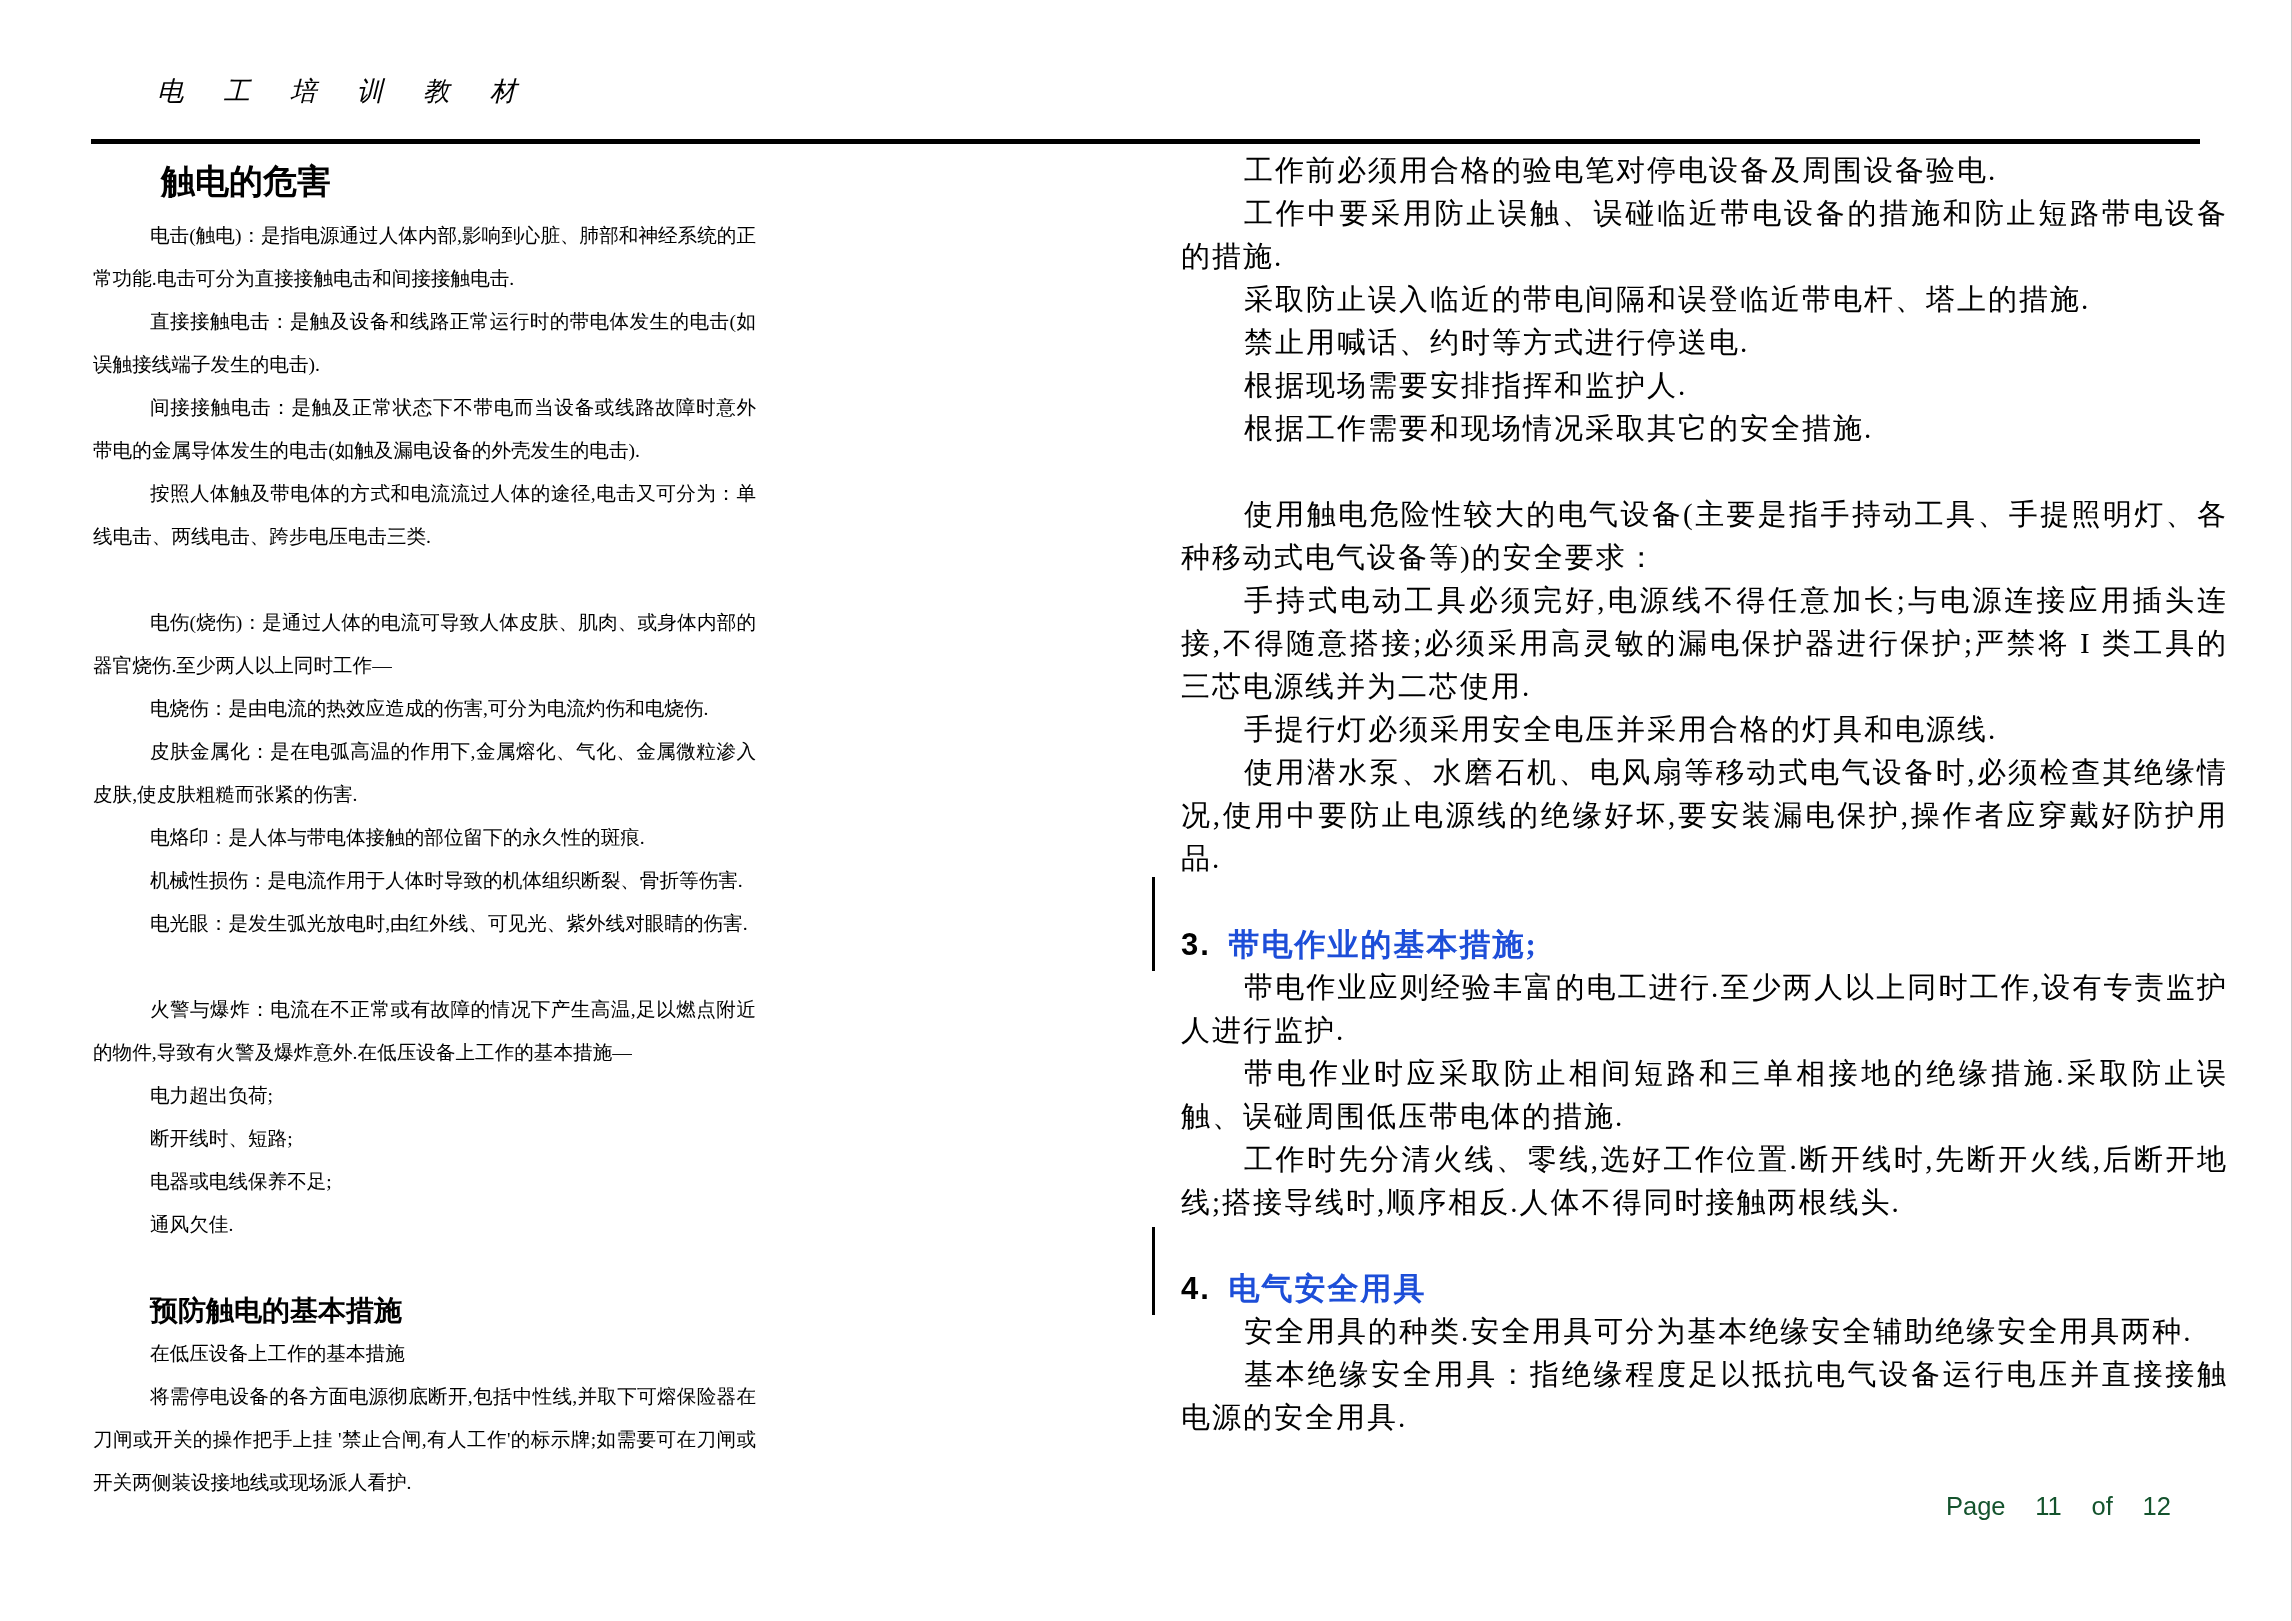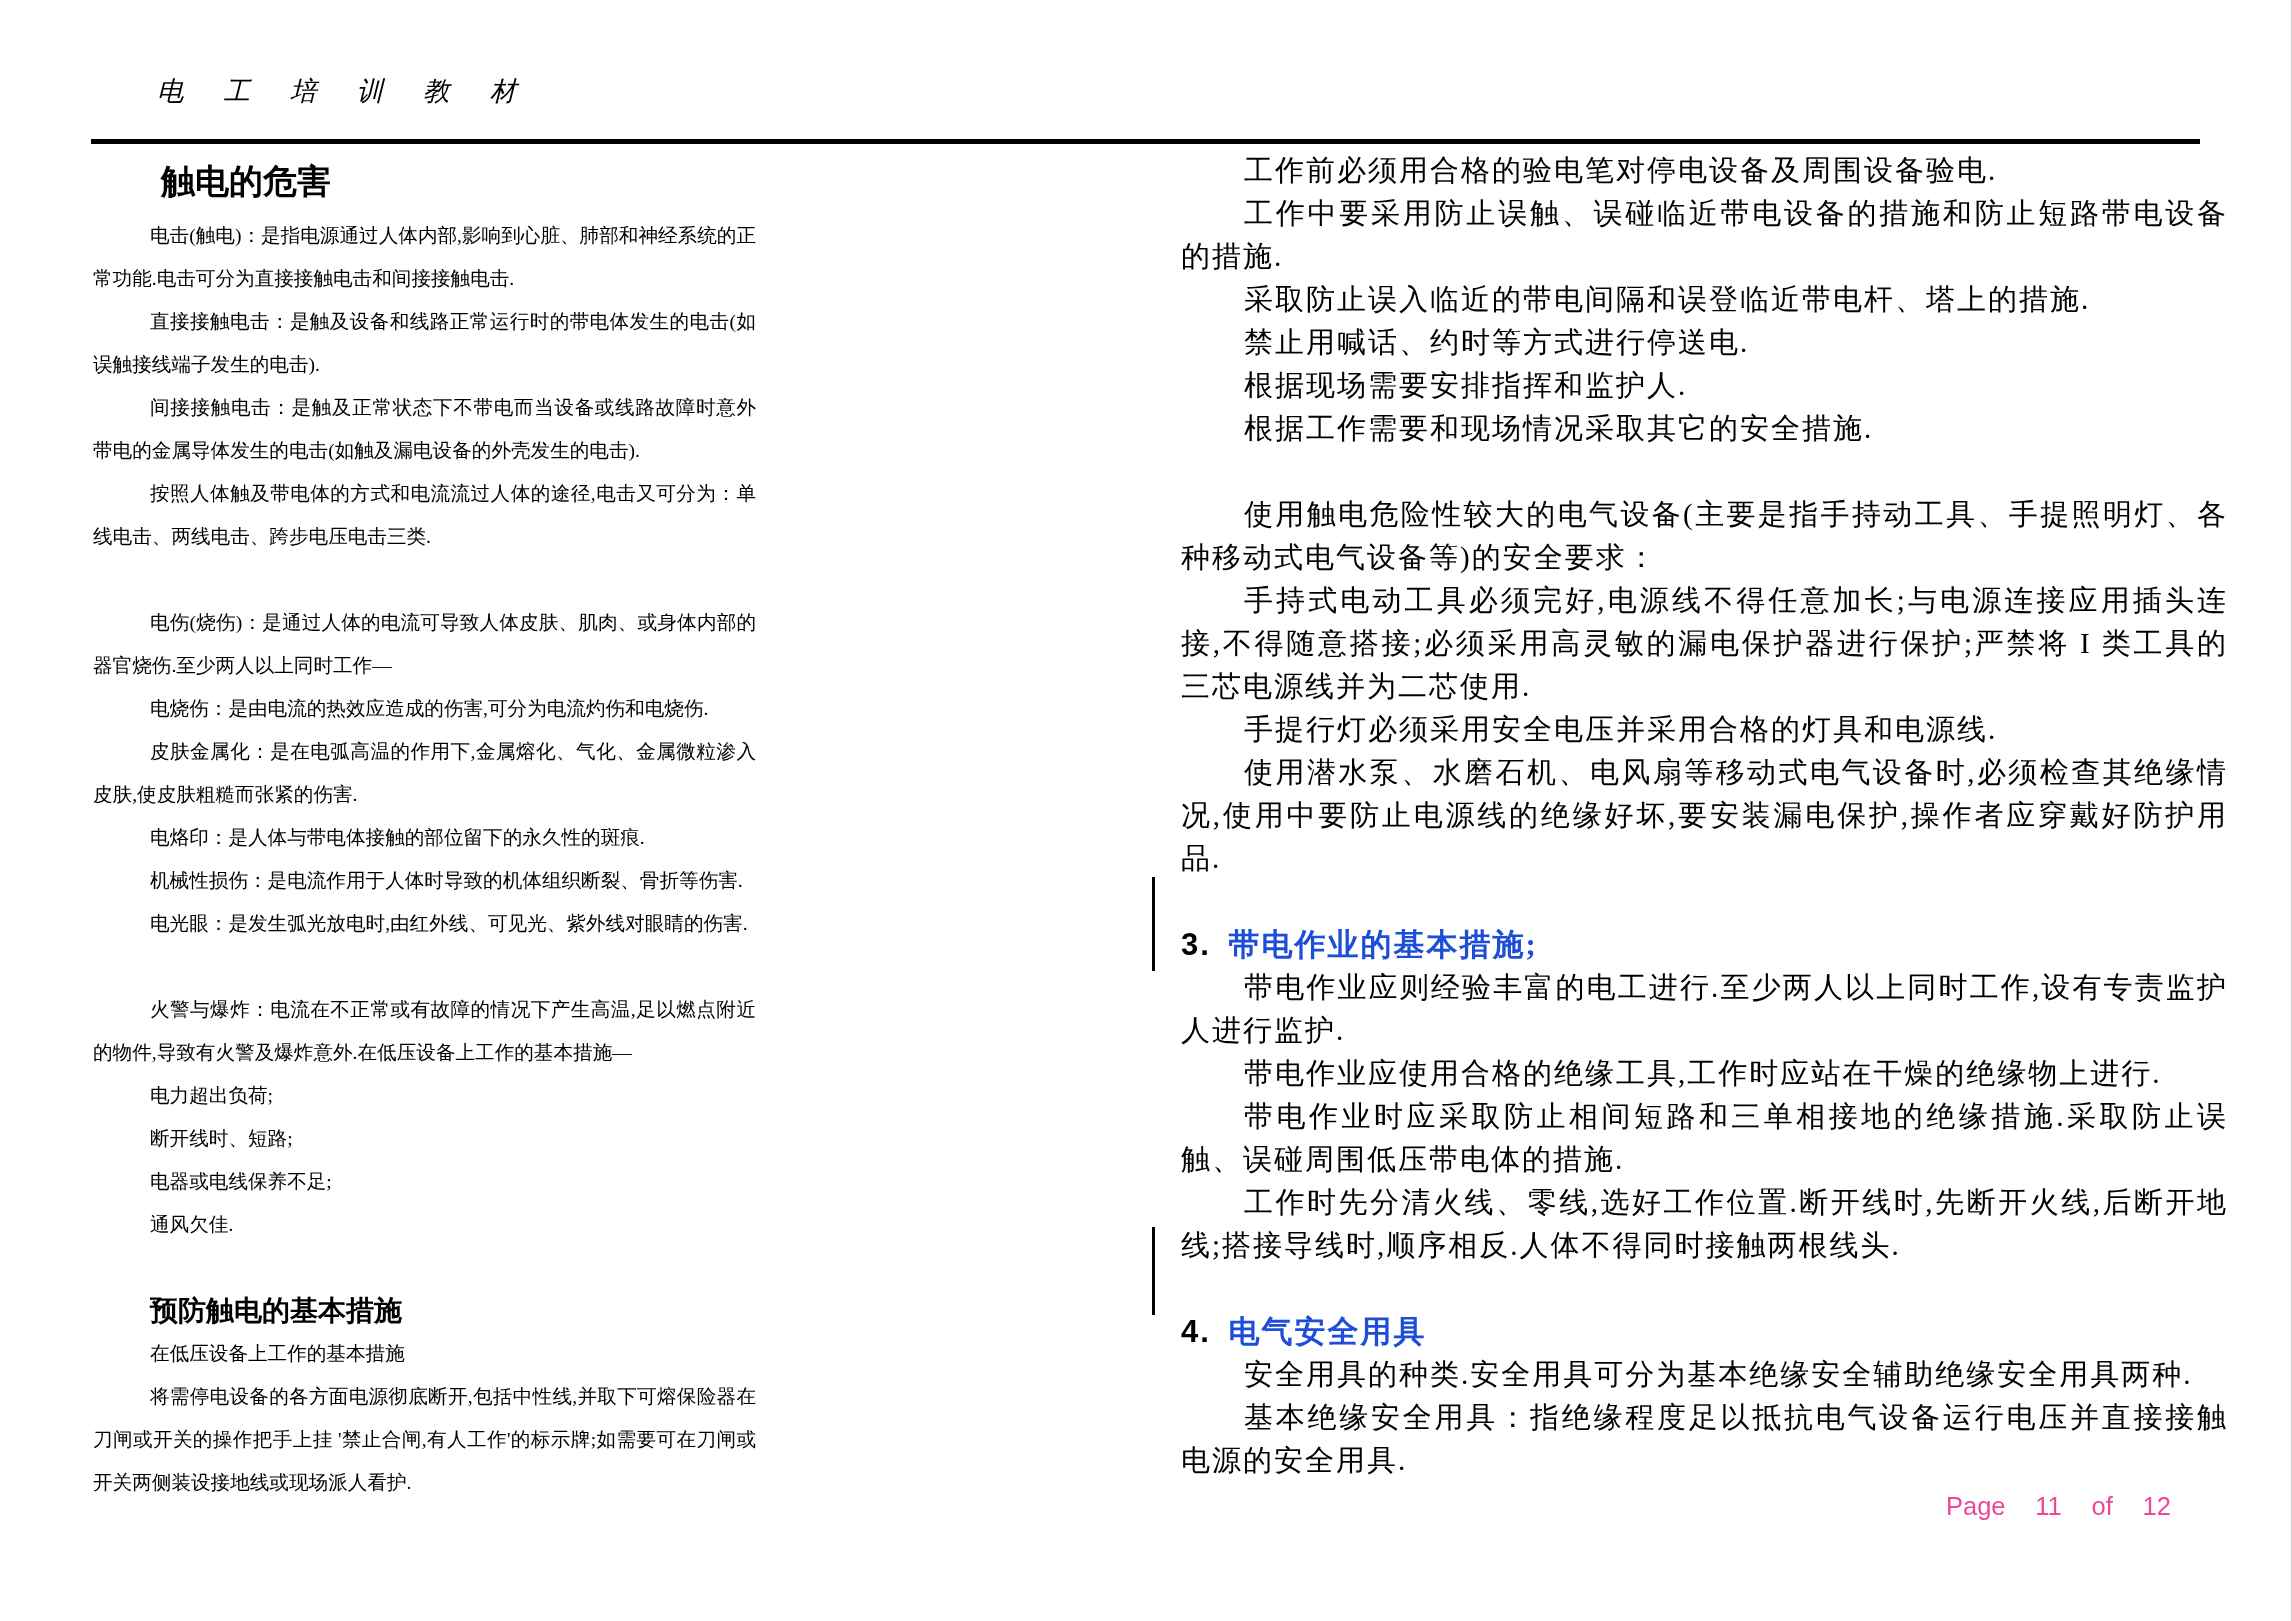--- a/index.html
+++ b/index.html
@@ -38,21 +38,21 @@
     text-decoration-thickness:2.9px;
     text-underline-offset:6.9px;
   }
   .change-bar{position:absolute;left:1152px;width:2.9px;background:#000000;}
   .change-bar-1{top:877px;height:94px;}
   .change-bar-2{top:1227px;height:88px;}
   .footer-page{
     position:absolute;left:1946px;top:1492px;
     font-family:"Liberation Sans", sans-serif;
     font-size:25.5px;white-space:pre;word-spacing:7.8px;
-    color:#ec4899;
+    color:#14532d;
   }
 </style>
 </head>
 <body>
 
 <div class="page">
 
   <div class="header-title">电 工 培 训 教 材</div>
   <div class="header-rule"></div>
 
@@ -94,21 +94,20 @@
     <div class="blank"></div>
     <p>使用触电危险性较大的电气设备(主要是指手持动工具、手提照明灯、各种移动式电气设备等)的安全要求：</p>
     <p>手持式电动工具必须完好,电源线不得任意加长;与电源连接应用插头连接,不得随意搭接;必须采用高灵敏的漏电保护器进行保护;严禁将 I 类工具的三芯电源线并为二芯使用.</p>
     <p>手提行灯必须采用安全电压并采用合格的灯具和电源线.</p>
     <p>使用潜水泵、水磨石机、电风扇等移动式电气设备时,必须检查其绝缘情况,使用中要防止电源线的绝缘好坏,要安装漏电保护,操作者应穿戴好防护用品.</p>
     <div class="blank"></div>
     <h3 class="sec-heading">
       <span class="sec-num">3.</span><span class="sec-title">带电作业的基本措施;</span>
     </h3>
     <p>带电作业应则经验丰富的电工进行.至少两人以上同时工作,设有专责监护人进行监护.</p>
-    <p>带电作业应使用合格的绝缘工具,工作时应站在干燥的绝缘物上进行.</p>
     <p>带电作业时应采取防止相间短路和三单相接地的绝缘措施.采取防止误触、误碰周围低压带电体的措施.</p>
     <p>工作时先分清火线、零线,选好工作位置.断开线时,先断开火线,后断开地线;搭接导线时,顺序相反.人体不得同时接触两根线头.</p>
     <div class="blank"></div>
     <h3 class="sec-heading">
       <span class="sec-num">4.</span><span class="sec-title">电气安全用具</span>
     </h3>
     <p>安全用具的种类.安全用具可分为基本绝缘安全辅助绝缘安全用具两种.</p>
     <p>基本绝缘安全用具：指绝缘程度足以抵抗电气设备运行电压并直接接触电源的安全用具.</p>
   </div>
 

